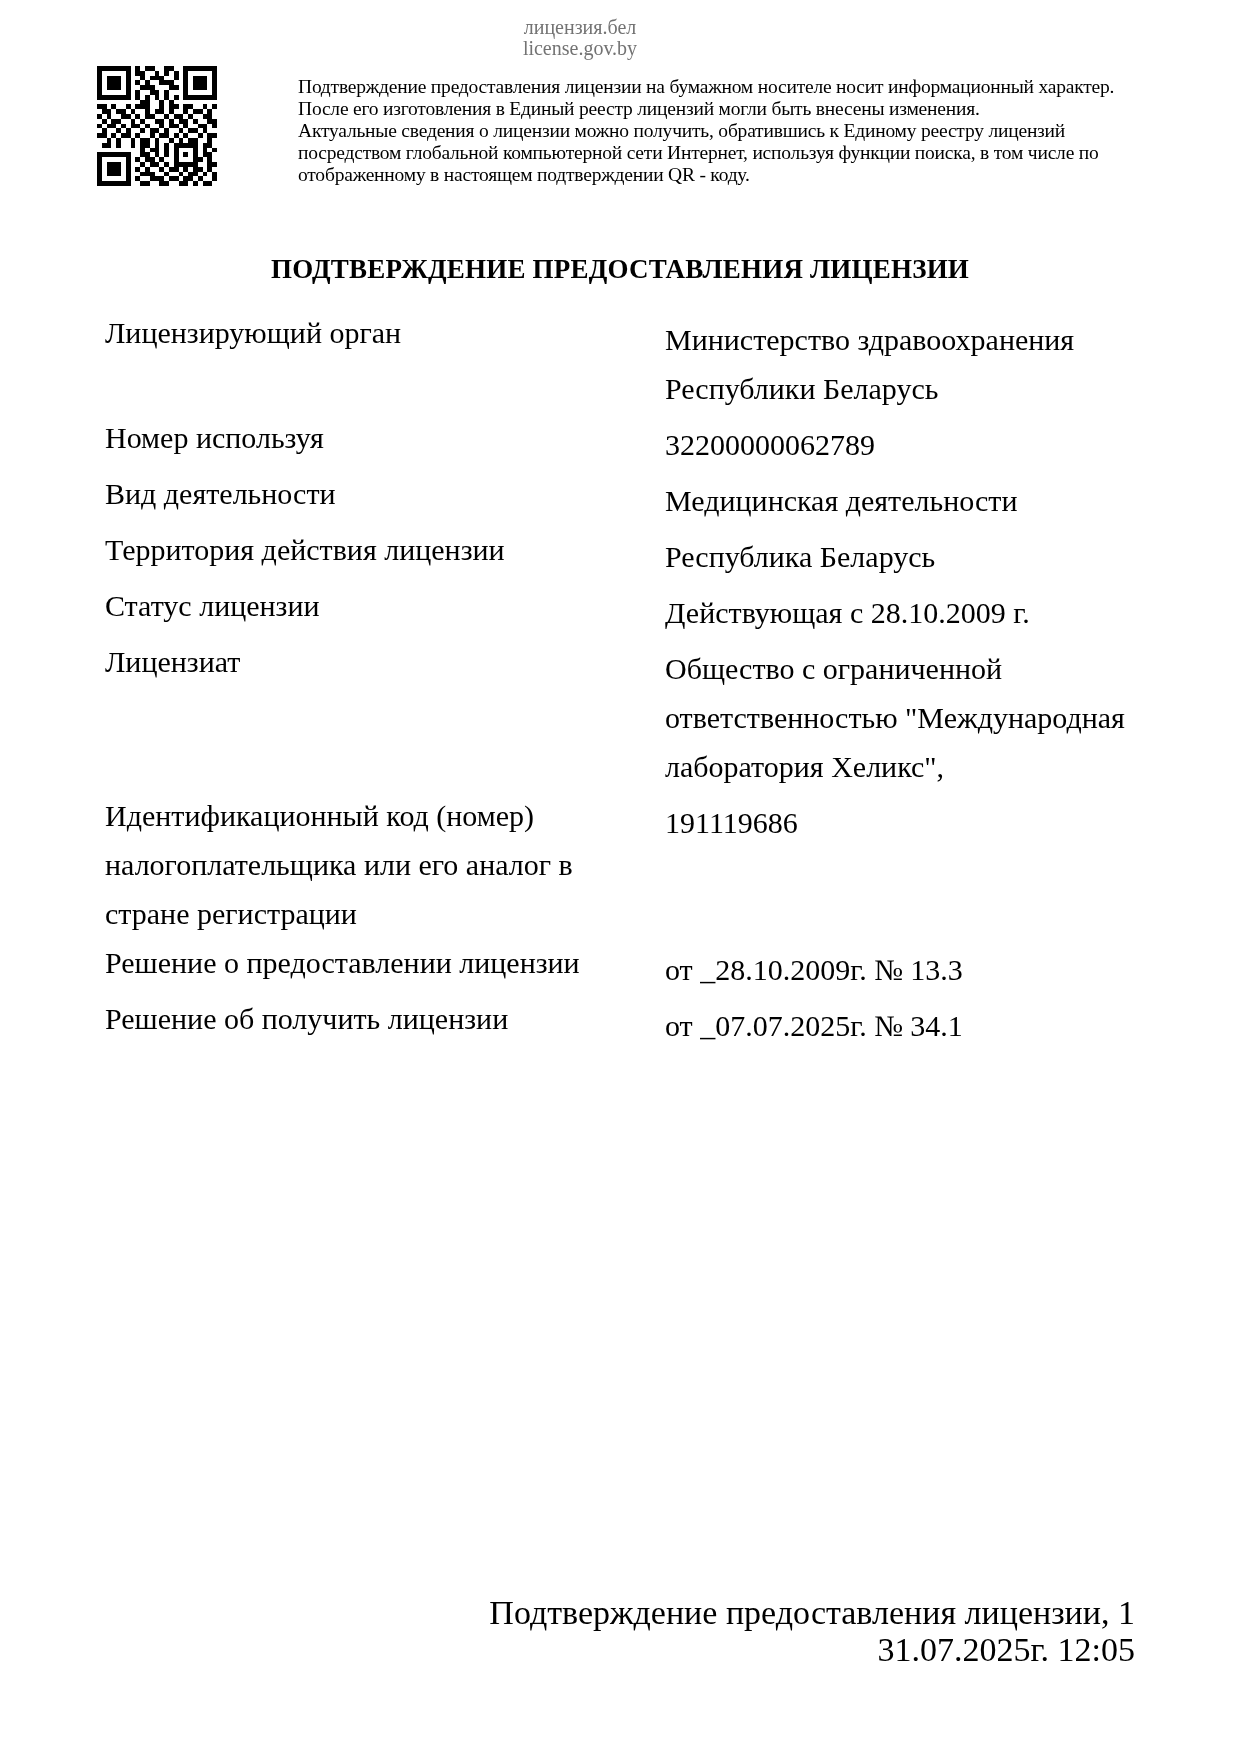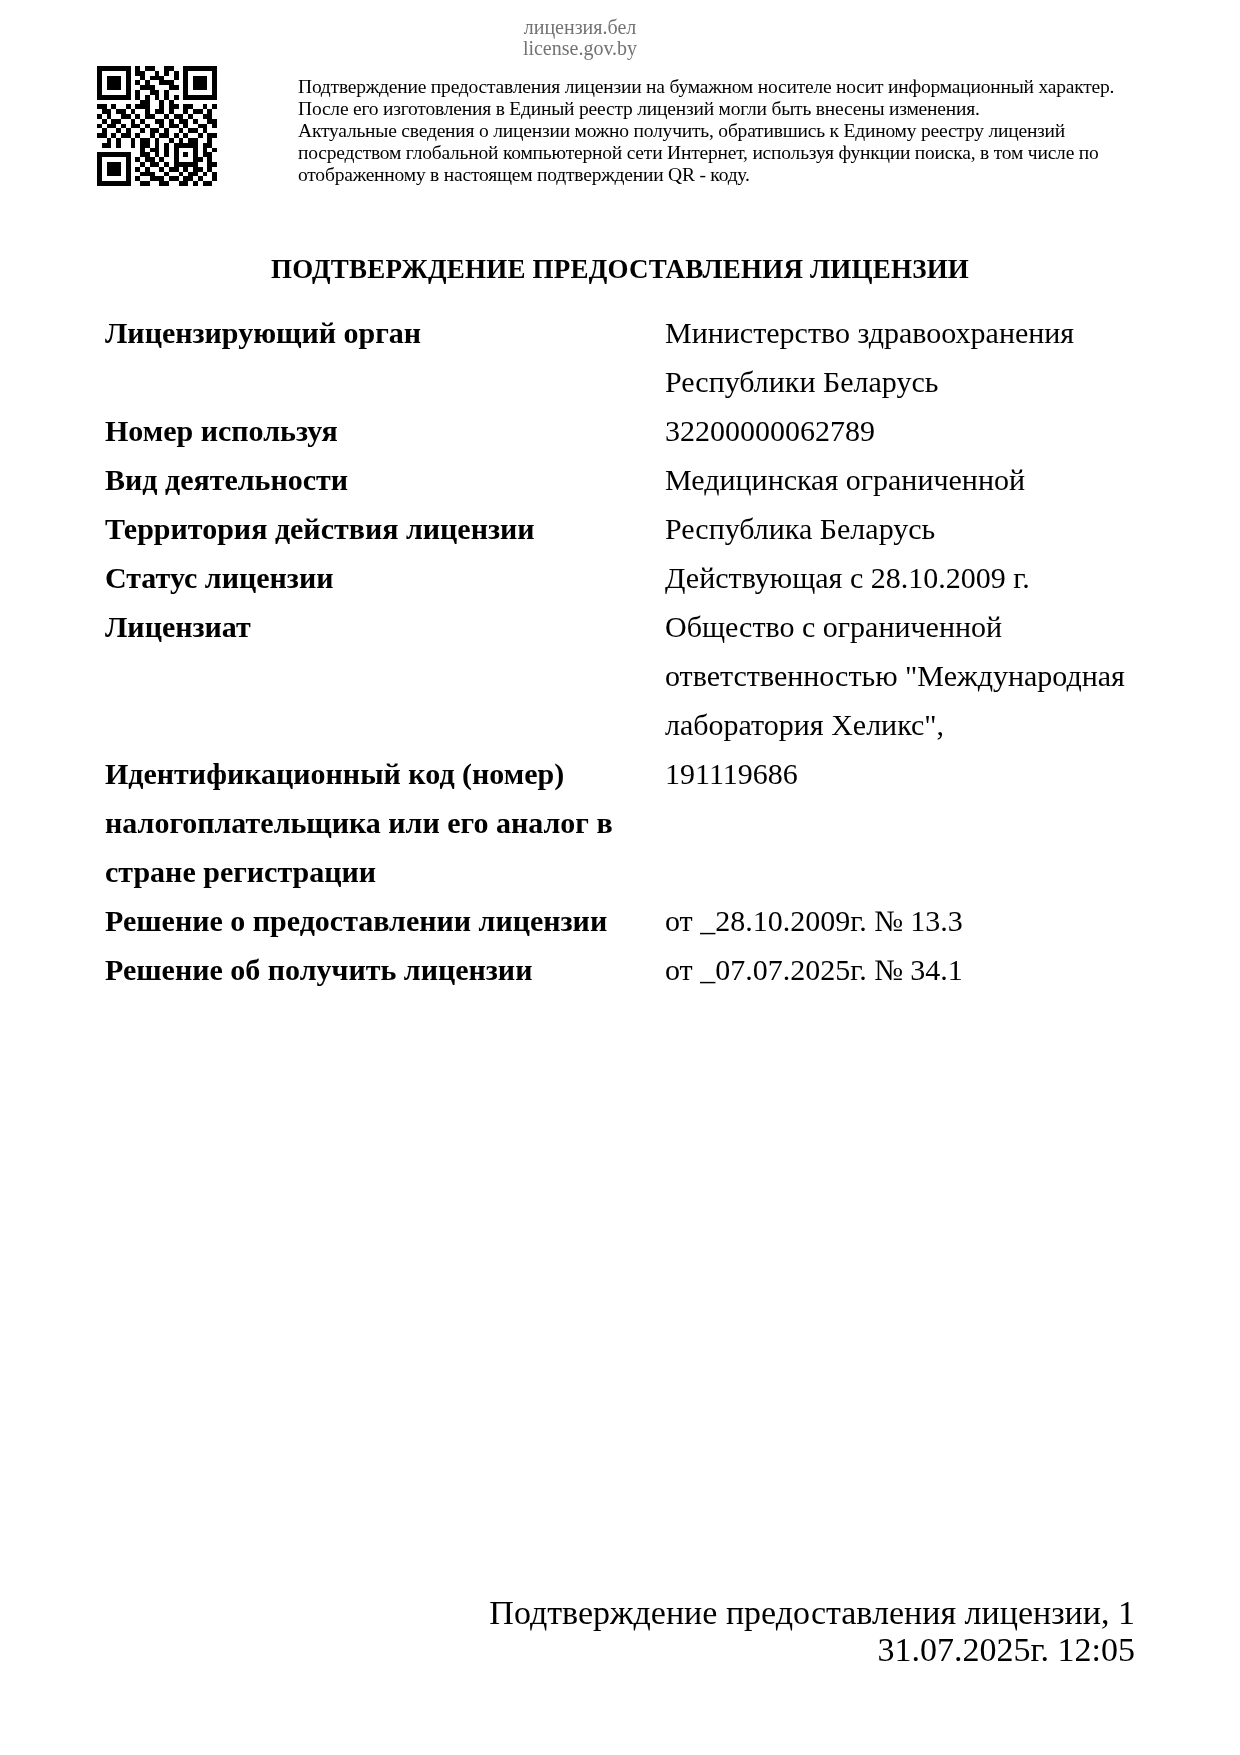--- a/index.html
+++ b/index.html
@@ -46,22 +46,22 @@
     text-align: center;
     font-size: 27px; font-weight: bold;
     letter-spacing: 0.2px;
   }
 
   
   .fields {
     position: absolute; left: 105px; top: 308px; width: 1030px;
   }
   .row { display: flex; align-items: flex-start; }
-  .col-label { width: 560px; font-weight: bold; }
-  .col-value { width: 470px; }
+  .col-label { width: 560px; font-weight: normal; }
+  .col-value { width: 470px; margin-top: 7px; }
   .tline { font-size: 30px; line-height: 49px; white-space: nowrap; }
 
   
   .footer {
     position: absolute; top: 1594px; right: 105px;
     text-align: right;
     font-size: 34px; line-height: 37px;
   }
 </style>
 </head>
@@ -726,21 +726,21 @@
       </div>
       <div class="col-value">
         <div class="tline">32200000062789</div>
       </div>
     </div>
     <div class="row">
       <div class="col-label">
         <div class="tline">Вид деятельности</div>
       </div>
       <div class="col-value">
-        <div class="tline">Медицинская ограниченной</div>
+        <div class="tline">Медицинская деятельности</div>
       </div>
     </div>
     <div class="row">
       <div class="col-label">
         <div class="tline">Территория действия лицензии</div>
       </div>
       <div class="col-value">
         <div class="tline">Республика Беларусь</div>
       </div>
     </div>

